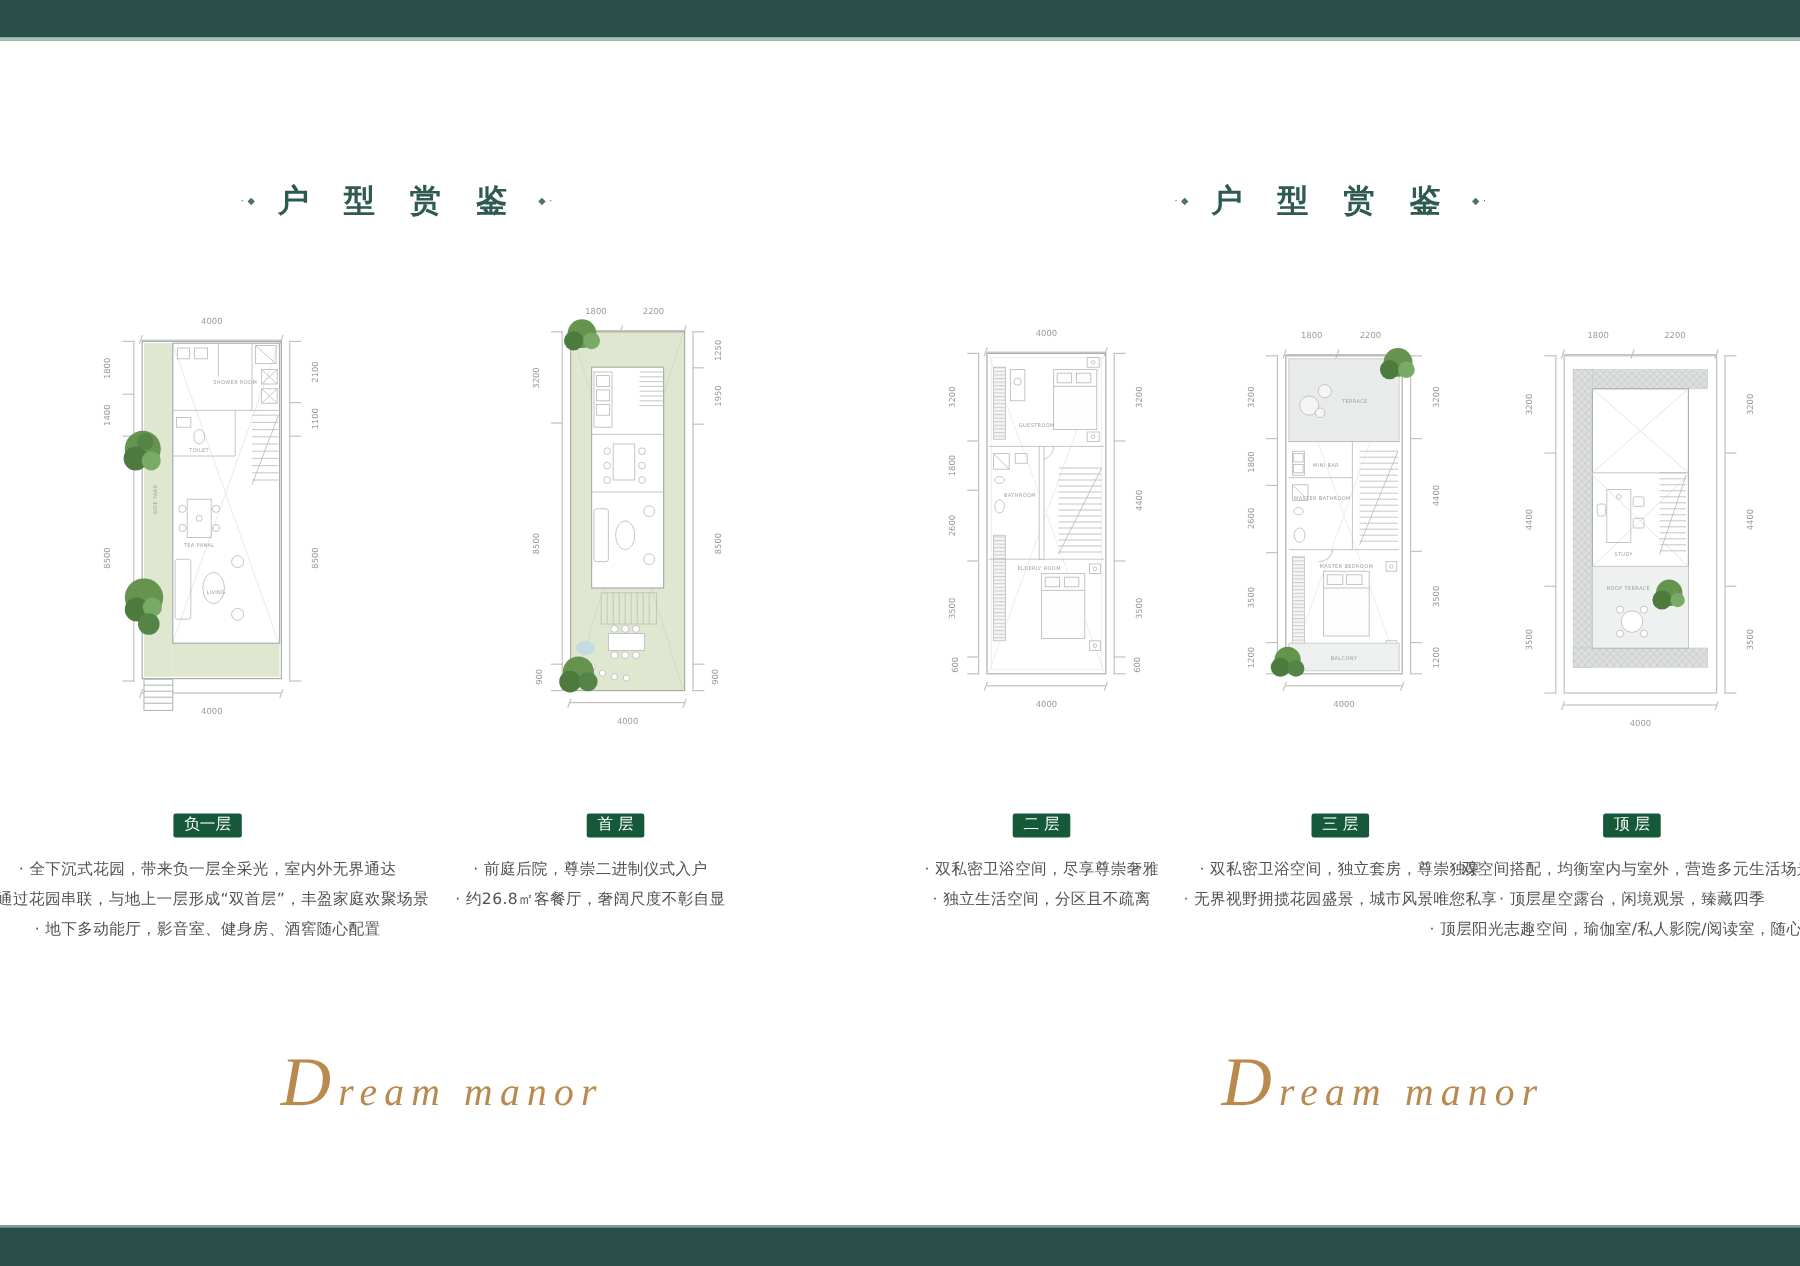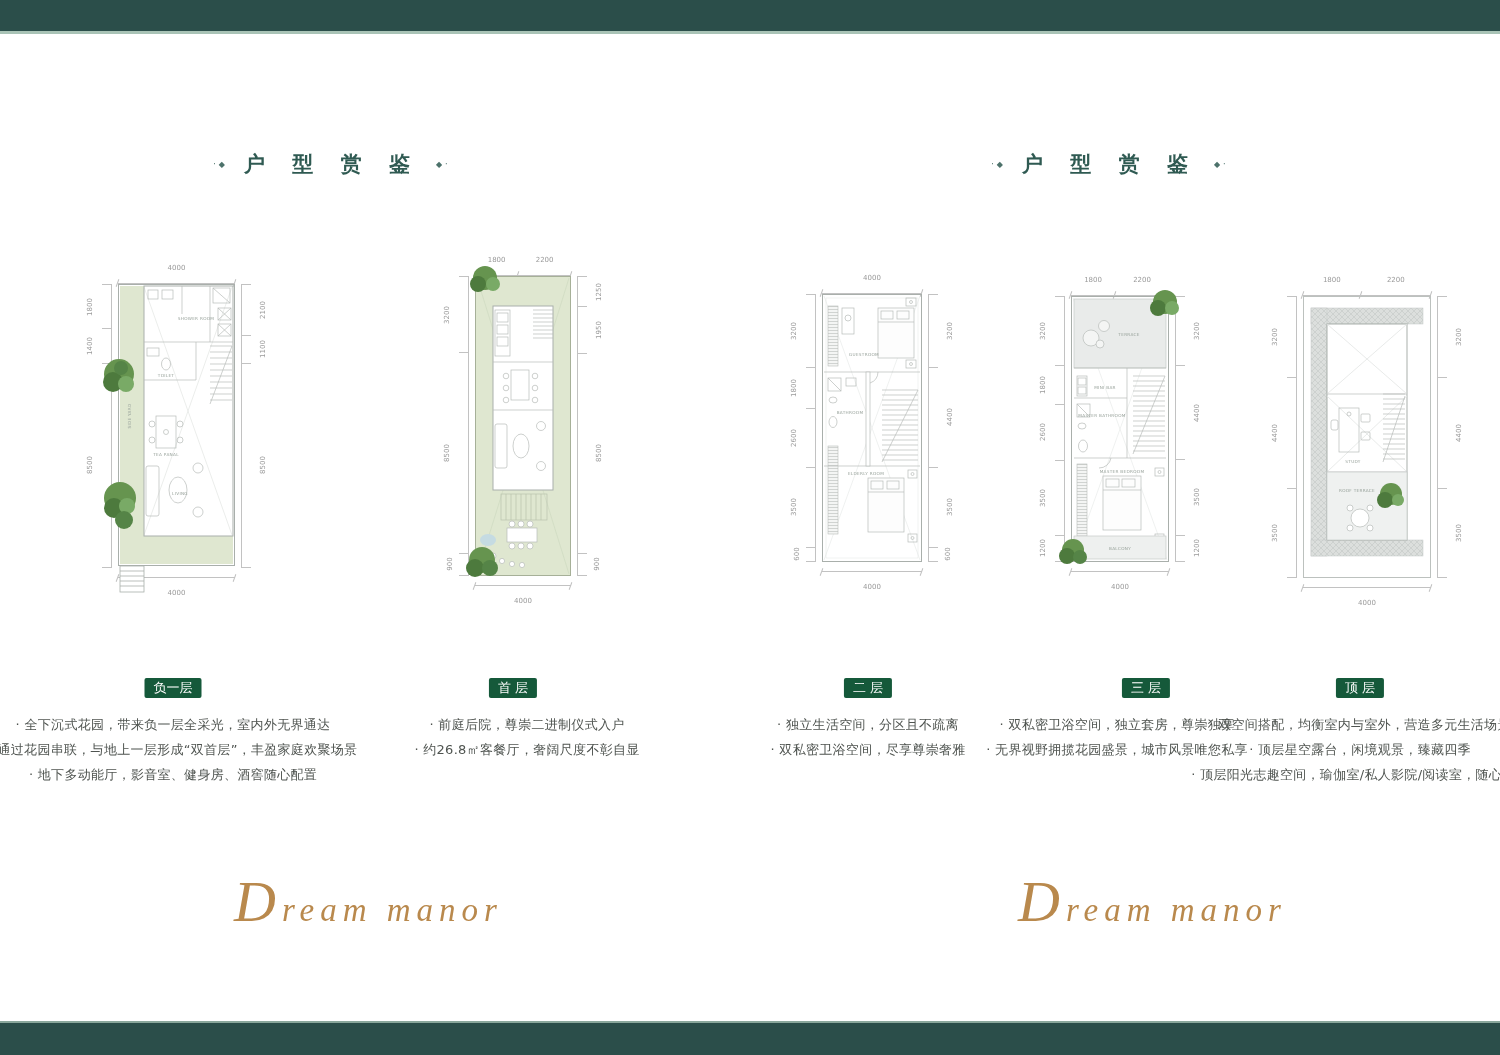--- a/index.html
+++ b/index.html
@@ -7,21 +7,21 @@
     position:relative; width:1500px; height:1055px; background:#fff;
     overflow:hidden; font-family:"DejaVu Sans", sans-serif;
     --teal:#2b4e4a; --sage:#a9c3b6; --badge:#15593a; --title:#2f5a52;
     --text:#4f5450; --dim:#9a9a9a; --tick:#c2c2c2; --garden:#dfe7d0;
     --gold:#b9894d; --wall:#a9afab; --part:#b7bcb9; --roomlbl:#98a29b;
   }
   .bar-top { position:absolute; top:0; left:0; right:0; height:31px; background:var(--teal); border-bottom:3px solid var(--sage); }
   .bar-bottom { position:absolute; bottom:0; left:0; right:0; height:32px; background:var(--teal); border-top:2px solid #8aa79c; }
 
   .panel-title { position:absolute; top:150px; width:320px; display:flex; align-items:center; justify-content:center; gap:16px; color:var(--title); }
-  .panel-title .t { font-size:21px; letter-spacing:10px; font-weight:bold; white-space:nowrap; }
+  .panel-title .t { font-size:26px; letter-spacing:10px; font-weight:bold; white-space:nowrap; }
   .panel-title .deco { font-size:8px; letter-spacing:3px; color:var(--title); opacity:.85; }
 
   .floor-badge { position:absolute; top:678px; transform:translateX(-50%); background:var(--badge); color:#fff; font-size:13px; line-height:17px; padding:1px 9px 2px; border-radius:2px; white-space:nowrap; }
 
   .bullets { position:absolute; top:712px; transform:translateX(-50%); width:440px; text-align:center; color:var(--text); font-size:13px; line-height:25px; letter-spacing:.3px; }
   .bullet-line::before { content:"· "; color:var(--text); }
 
   .script-text { position:absolute; top:868px; color:var(--gold); font-family:cursive; font-style:italic; font-size:33px; letter-spacing:6px; white-space:nowrap; }
   .script-text::first-letter { font-size:58px; }
 
@@ -625,35 +625,35 @@
         </g>
         <text class="room-lbl" x="50" y="167" text-anchor="middle">STUDY</text>
         <text class="room-lbl" x="54" y="196" text-anchor="middle">ROOF TERRACE</text>
       </svg>
     </div>
   </div>
 
   <div class="floor-badge" style="left:173px;">负一层</div>
   <div class="floor-badge" style="left:513px;">首 层</div>
   <div class="floor-badge" style="left:868px;">二 层</div>
-  <div class="floor-badge" style="left:1146px;">三 层</div>
+  <div class="floor-badge" style="left:1117px;">三 层</div>
   <div class="floor-badge" style="left:1360px;">顶 层</div>
 
   <div class="bullets" style="left:173px;">
     <div class="bullet-line">全下沉式花园，带来负一层全采光，室内外无界通达</div>
     <div class="bullet-line">通过花园串联，与地上一层形成“双首层”，丰盈家庭欢聚场景</div>
     <div class="bullet-line">地下多动能厅，影音室、健身房、酒窖随心配置</div>
   </div>
-  <div class="bullets" style="left:527px;">
+  <div class="bullets" style="left:492px;">
     <div class="bullet-line">前庭后院，尊崇二进制仪式入户</div>
     <div class="bullet-line">约26.8㎡客餐厅，奢阔尺度不彰自显</div>
   </div>
   <div class="bullets" style="left:868px;">
+    <div class="bullet-line">双私密卫浴空间，尽享尊崇奢雅</div>
     <div class="bullet-line">独立生活空间，分区且不疏离</div>
-    <div class="bullet-line">双私密卫浴空间，尽享尊崇奢雅</div>
   </div>
   <div class="bullets" style="left:1117px;">
     <div class="bullet-line">双私密卫浴空间，独立套房，尊崇独享</div>
     <div class="bullet-line">无界视野拥揽花园盛景，城市风景唯您私享</div>
   </div>
   <div class="bullets" style="left:1360px;">
     <div class="bullet-line">双空间搭配，均衡室内与室外，营造多元生活场景</div>
     <div class="bullet-line">顶层星空露台，闲境观景，臻藏四季</div>
     <div class="bullet-line">顶层阳光志趣空间，瑜伽室/私人影院/阅读室，随心而定</div>
   </div>

